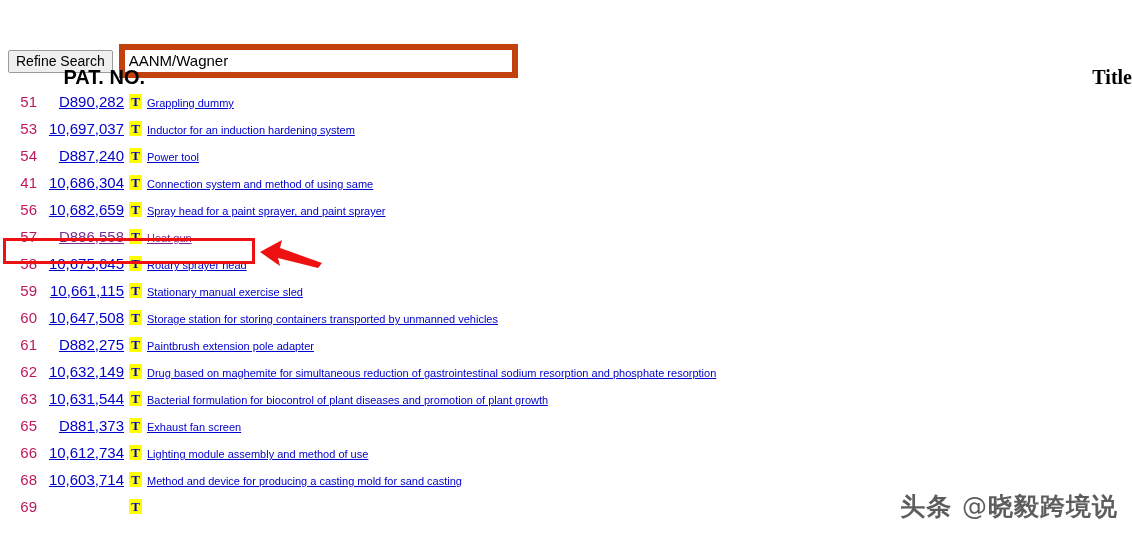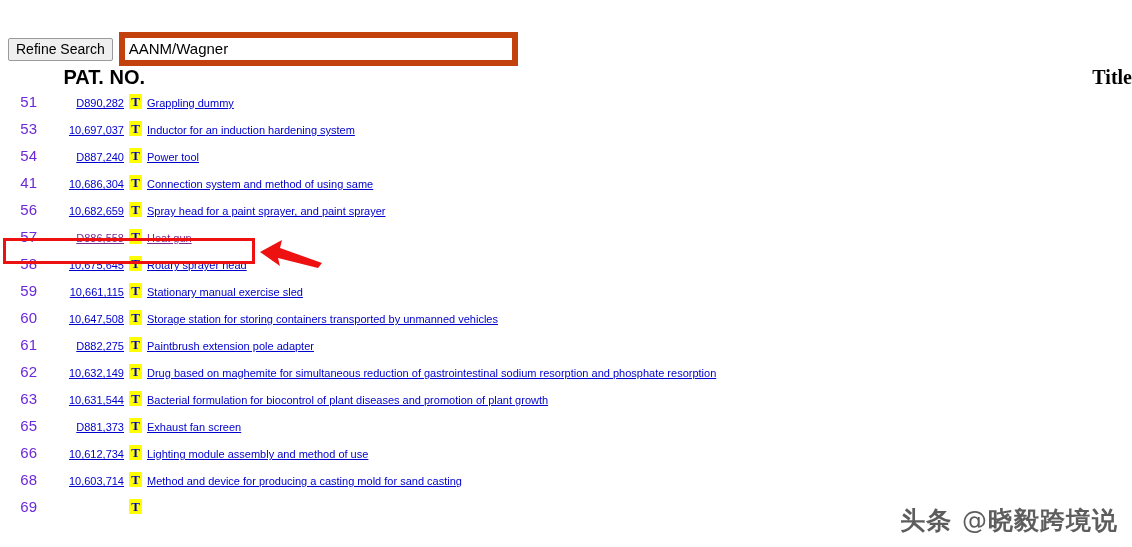--- a/index.html
+++ b/index.html
@@ -14,21 +14,21 @@
     overflow: hidden;
     font-family: "Liberation Sans", sans-serif;
     font-size: 15px;
     color: #000000;
   }
 
   
   #search-bar {
     position: absolute;
     left: 8px;
-    top: 32px;
+    top: 44px;
     display: flex;
     align-items: center;
     gap: 6px;
   }
   #refine-search-button {
     font-family: "Liberation Sans", sans-serif;
     font-size: 14px;
     line-height: 14px;
     color: #000;
     background: #efefef;
@@ -84,26 +84,26 @@
     padding-left: 0 !important;
     text-align: left;
     font-family: Liberation Serif, serif;
   }
   .hdr-title span { margin-left: 432px; }
 
   .row-num {
     text-align: right;
     padding-right: 9px !important;
     font-size: 15px;
-    color: #6d28d9;
+    color: #be185d;
     line-height: 25px;
   }
   .row-pat {
     text-align: right;
-    font-size: 11px;
+    font-size: 15px;
     line-height: 25px;
     padding-right: 0 !important;
   }
   .row-ticon {
     text-align: center;
     line-height: 25px;
     padding-left: 5px !important;
     padding-right: 3px !important;
   }
   .row-title {
@@ -154,21 +154,21 @@
     top: 236px;
     width: 72px;
     height: 38px;
     pointer-events: none;
   }
 
   
   #watermark {
     position: absolute;
     right: 14px;
-    bottom: 10px;
+    bottom: 24px;
     font-family: "DejaVu Sans", sans-serif;
     font-size: 25px;
     font-weight: bold;
     color: #3a3a3a;
     opacity: 0.82;
     letter-spacing: 1px;
     white-space: nowrap;
   }
   #watermark .wm-at { font-weight: normal; }
 </style>

